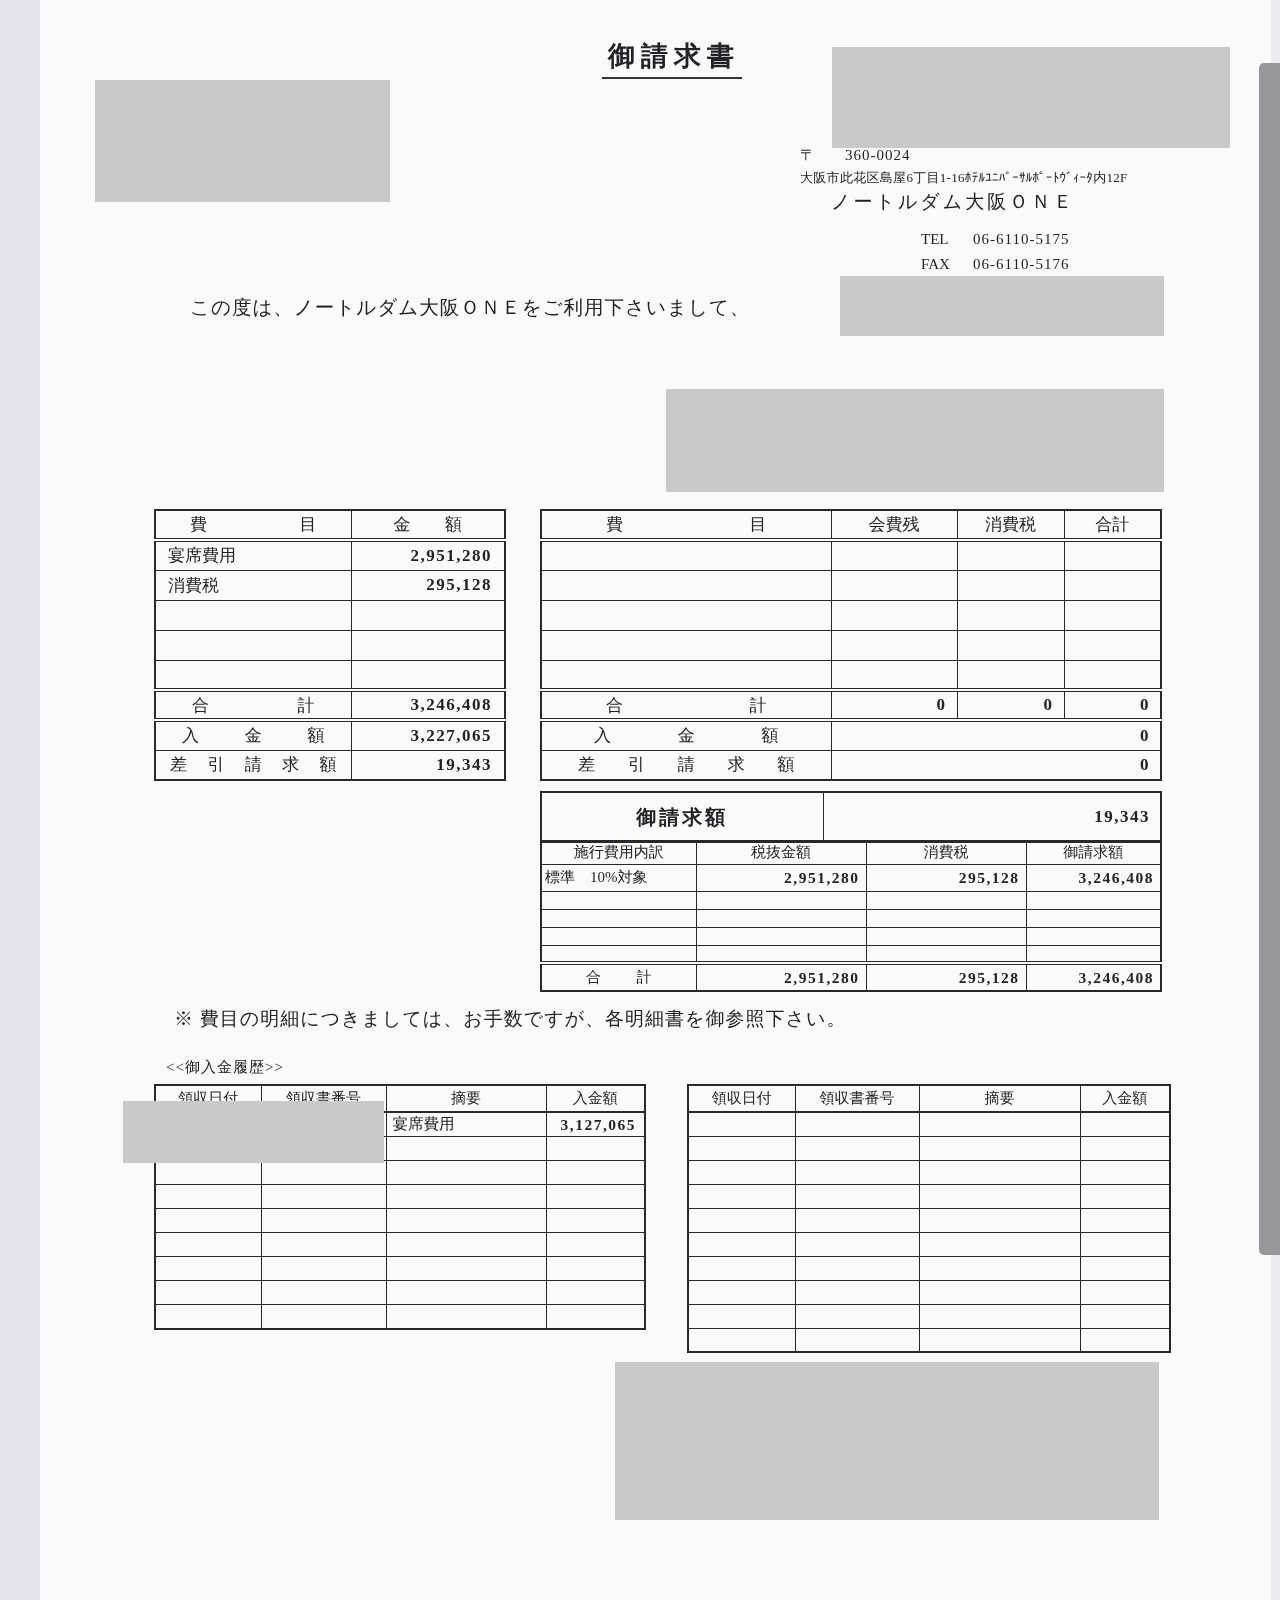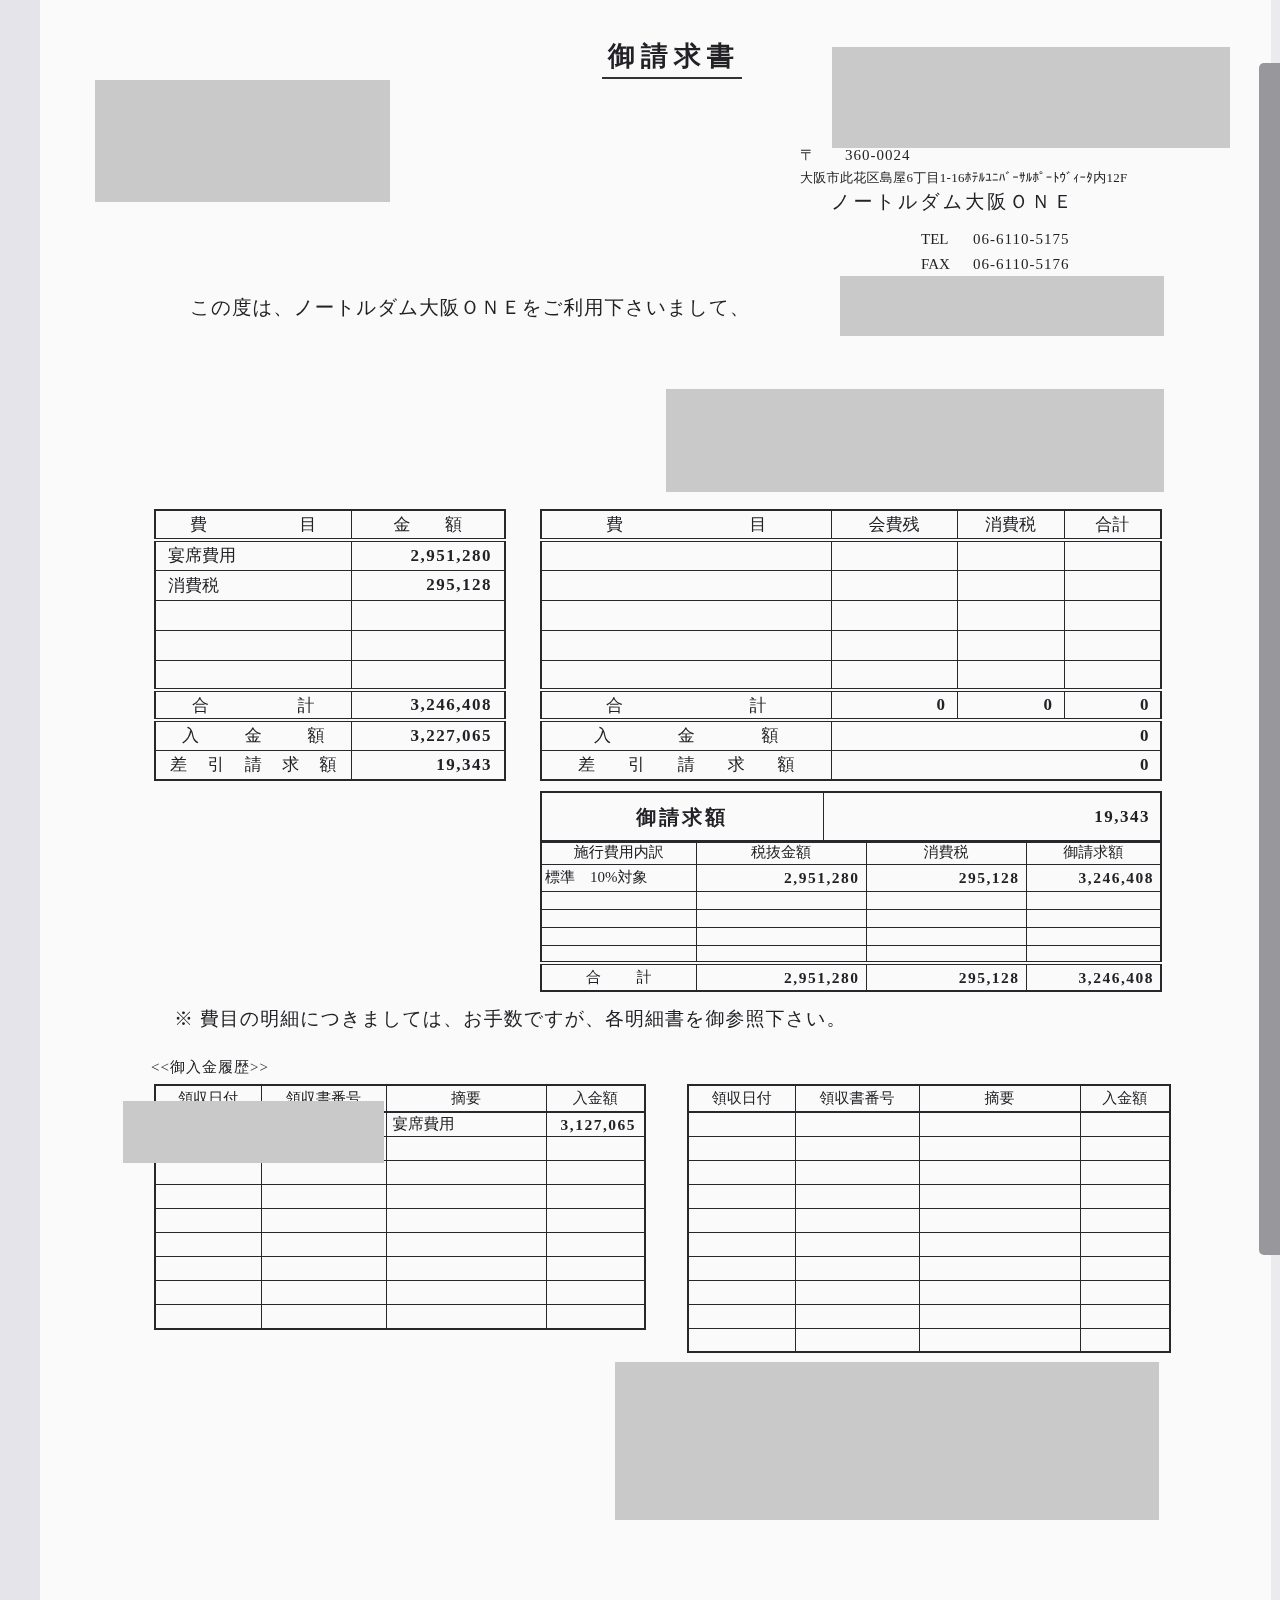--- a/index.html
+++ b/index.html
@@ -70,21 +70,21 @@
   .breakdown table{width:620px;font-size:15px;}
   .breakdown .hrow{height:23px;}
   .breakdown .drow{height:27px;}
   .breakdown .erow{height:18px;}
   .breakdown .trow{height:28px;}
   .breakdown .cat{padding-left:3px;}
   .breakdown .num{padding-right:6px;font-size:15.5px;}
   .breakdown .l-total{padding:0 44px;}
   
   .note{left:142px;top:1006px;font-size:19px;letter-spacing:1px;}
-  .hist-heading{left:119px;top:1058px;font-size:15px;letter-spacing:1px;}
+  .hist-heading{left:134px;top:1058px;font-size:15px;letter-spacing:1px;}
   
   .pay-table table{font-size:15px;}
   .pay-table .hrow{height:27px;}
   .pay-table .hrow th{border-bottom:2.5px solid #28282c;text-align:center;}
   .pay-table tr{height:24px;}
   .pay-table .sum{padding-left:6px;font-size:15.5px;}
   .pay-table .num{padding-right:8px;font-size:15.5px;}
   .pay-left{left:122px;top:1084px;}
   .pay-left table{width:490px;}
   .pay-right{left:655px;top:1084px;}

